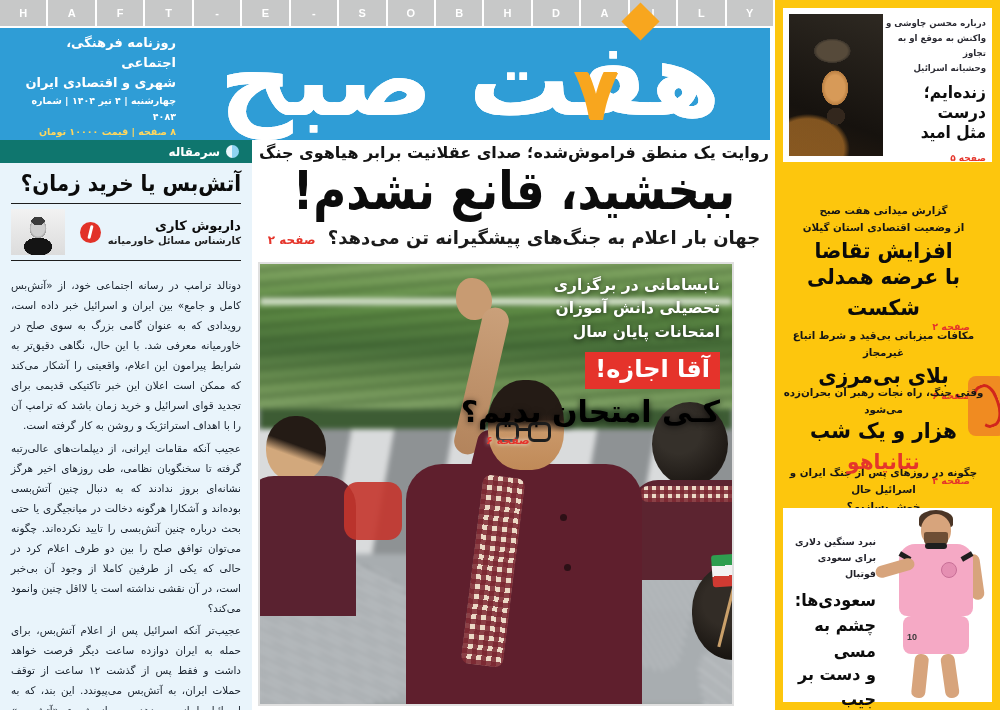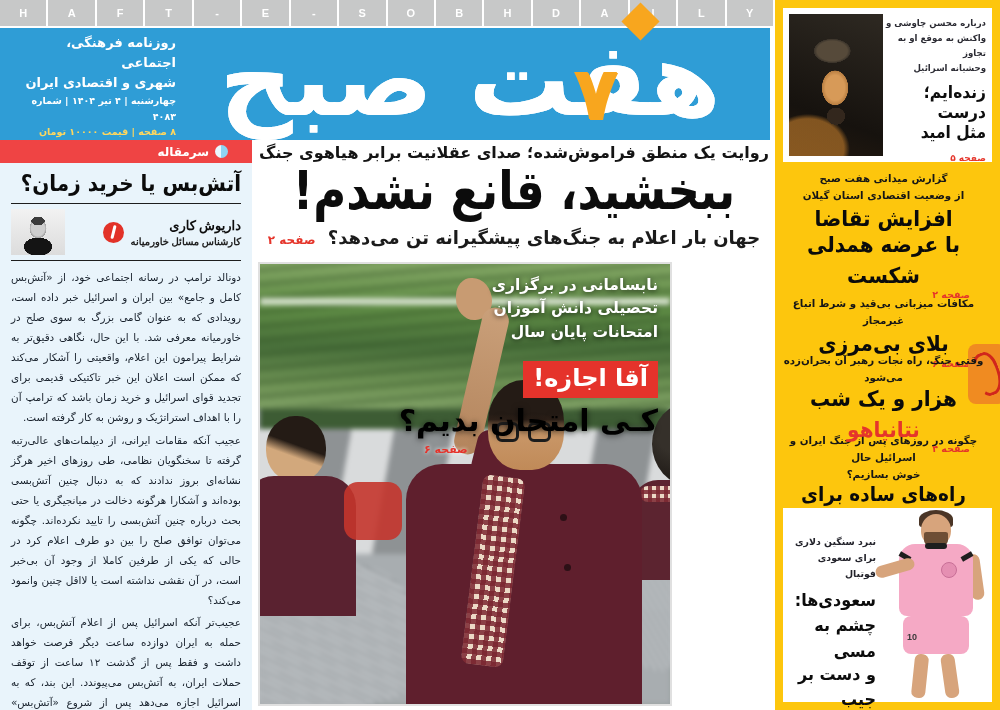--- a/index.html
+++ b/index.html
@@ -37,46 +37,46 @@
   .lead { position:absolute; left:256px; top:143px; width:516px; height:116px; text-align:center; }
   .lead-kicker { font-size:16px; font-weight:bold; color:#141414; }
   .lead-headline { font-size:45px; font-weight:bold; color:#0c0c0c; margin-top:2px; transform:scaleY(1.18);
                    transform-origin:center; white-space:nowrap; }
   .lead-subrow { margin-top:10px; font-size:18px; font-weight:bold; color:#1b1b1b; }
   .page-red { color:#e5352b; font-weight:bold; }
   .lead-subrow .page-red { font-size:12px; margin-right:6px; }
 
   
   .editorial { position:absolute; left:0; top:140px; width:252px; height:570px; overflow:hidden; }
-  .ed-bar { height:23px; background:#ef4444; display:flex; align-items:center; gap:6px; padding:0 24px; }
+  .ed-bar { height:23px; background:#0f766e; display:flex; align-items:center; gap:6px; padding:0 13px; }
   .ed-dot { width:13px; height:13px; border-radius:50%; background:linear-gradient(90deg,#eaf7fd 45%,#8fd4f2 45%); }
   .ed-bar-label { color:#fff; font-size:12px; font-weight:bold; }
   .ed-body { background:#e9f4fb; height:547px; padding:8px 11px 0; overflow:hidden; }
   .ed-title { font-size:20px; font-weight:bold; color:#0b0b0b; text-align:right; transform:scaleY(1.1);
               transform-origin:right; margin-bottom:8px; }
   .ed-author-row { display:flex; align-items:stretch; gap:7px; border-top:1.5px solid #1d1d1d;
-                   border-bottom:1.5px solid #1d1d1d; padding:5px 0; margin-bottom:7px;font-family:Liberation Serif, serif; }
+                   border-bottom:1.5px solid #1d1d1d; padding:5px 0; margin-bottom:15px; }
   .ed-author-text { flex:1; display:flex; align-items:center; justify-content:flex-start; gap:7px; }
   .ed-pen { width:21px; height:21px; border-radius:50%; background:#e23228; position:relative; flex:0 0 auto;
             order:2; }
   .ed-pen::after { content:""; position:absolute; left:9px; top:3px; width:3px; height:14px; background:#fff;
                    transform:rotate(14deg); border-radius:2px; }
   .ed-name-col { order:1; text-align:right; }
   .ed-name { font-size:13px; font-weight:bold; color:#0d0d0d; }
   .ed-role { font-size:10px; font-weight:bold; color:#222; margin-top:2px; }
   .ed-photo { width:54px; height:46px; flex:0 0 auto; order:3;
               background:
                 radial-gradient(ellipse 11px 7px at 50% 26%, #3c3c3c 0 60%, transparent 61%),
                 radial-gradient(ellipse 12px 14px at 50% 42%, #cfcfcf 0 55%, #9e9e9e 70%, transparent 71%),
                 radial-gradient(ellipse 20px 13px at 50% 82%, #141414 0 70%, transparent 71%),
                 linear-gradient(180deg,#f2f2f2,#dcdcdc); }
   .ed-paras p { font-size:10.4px; line-height:1.92; text-align:justify; color:#17202b; margin-bottom:3px; }
 
   
-  .photo { position:absolute; left:258px; top:262px; width:414px; height:444px; border:2px solid #e0e0e0;
+  .photo { position:absolute; left:258px; top:262px; width:476px; height:444px; border:2px solid #e0e0e0;
            overflow:hidden; background:#9aa0a2; }
   .ph-bg, .ph-fg { position:absolute; inset:0; }
   .ph-bg { filter:blur(2.5px); }
   .ph-bg .hedge { position:absolute; left:-10px; right:-10px; top:-10px; height:155px;
       background:
         repeating-linear-gradient(175deg, rgba(40,70,30,.25) 0 6px, transparent 6px 14px),
         linear-gradient(180deg,#8aab6b 0%, #5e8b44 35%, #486f3a 60%, #6f9355 85%, #7fa065 100%); }
   .ph-bg .rail { position:absolute; left:0; right:0; top:34px; height:7px; background:rgba(240,245,235,.8); }
   .ph-bg .darkband { position:absolute; left:0; right:0; top:145px; height:22px; background:#3d5c34; }
   .ph-bg .crosswalk { position:absolute; left:-10px; right:-10px; top:165px; height:130px;
@@ -120,21 +120,21 @@
   .kid-r2-head { left:432px; top:300px; width:86px; height:96px; border-radius:48%;
       background:radial-gradient(circle at 40% 40%, #322c26 0 30%, #191511 70%); }
   .flag-stick { left:466px; top:312px; width:3px; height:72px; background:#caa06a; transform:rotate(14deg); }
   .flag { left:452px; top:290px; width:44px; height:32px; border-radius:3px; overflow:hidden;
       background:linear-gradient(180deg,#2e9e4f 0 34%, #f2f2f2 34% 66%, #cf3a32 66%); transform:rotate(-4deg); }
 
   .ph-overlay { position:absolute; top:10px; right:12px; width:240px; text-align:right; z-index:5; }
   .ph-kicker { color:#fff; font-size:15.5px; font-weight:bold; line-height:1.5;
                text-shadow:0 1px 5px rgba(0,0,0,.65); }
   .ph-chip { display:inline-block; background:#e5332b; color:#fff; font-size:24px; font-weight:bold;
-             padding:3px 10px 6px; margin:17px 0 6px; }
+             padding:3px 10px 6px; margin:8px 0 6px; }
   .ph-big { color:#000000; font-size:30px; font-weight:bold; line-height:1.12;
             text-shadow:0 1px 6px rgba(0,0,0,.6); white-space:nowrap; }
   .ph-page { display:block; text-align:left; margin-top:6px; font-size:11px; font-weight:bold; color:#e5332b;
              text-shadow:0 0 4px rgba(255,255,255,.85); padding-left:6px; }
 
   
   .sidebar { position:absolute; left:775px; top:0; width:225px; height:710px; background:#fdc60d; }
   .sb-card { position:absolute; left:8px; right:8px; background:#fff; }
   .card-chavoshi { top:8px; height:154px; }
   .ch-photo { position:absolute; left:6px; top:6px; width:94px; height:142px;
@@ -144,21 +144,21 @@
         radial-gradient(ellipse 15px 14px at 50% 72%, #33271d 0 60%, transparent 61%),
         radial-gradient(ellipse 60px 50px at 20% 95%, rgba(235,150,50,.5) 0 60%, transparent 70%),
         linear-gradient(200deg,#2e2922,#16120e 70%,#241a10); }
   .ch-text { position:absolute; right:6px; top:8px; width:108px; text-align:right; }
   .ch-kicker { font-size:8.6px; font-weight:bold; color:#2b2b33; line-height:1.75; }
   .ch-line { font-size:15.5px; font-weight:bold; color:#0d0d0d; line-height:1.3; transform:scaleY(1.08);
              transform-origin:right; }
   .ch-lines { margin-top:7px; }
   .ch-page { margin-top:9px; font-size:9px; }
 
-  .sb-item { position:absolute; left:0; right:8px; text-align:center; }
+  .sb-item { position:absolute; left:0; right:8px; text-align:center;margin-top:32px; }
   .sb-kicker { font-size:10.3px; font-weight:bold; color:#161616; line-height:1.65; }
   .sb-head { font-size:20px; font-weight:bold; color:#0b0b0b; line-height:1.4; transform:scaleY(1.08);
              transform-origin:center; }
   .sb-page { text-align:right; padding-right:22px; font-size:9.5px; margin-top:1px; }
   .it-gilan { top:170px; }
   .it-border { top:295px; }
   .it-netanyahu { top:352px; }
   .neta-deco { position:absolute; right:-14px; top:-8px; width:38px; height:60px; background:#f08b21;
                border-radius:8px; z-index:0; }
   .neta-sq { position:absolute; inset:8px 6px; border:3px solid #d1261c; border-radius:50% 40% 50% 40%;

